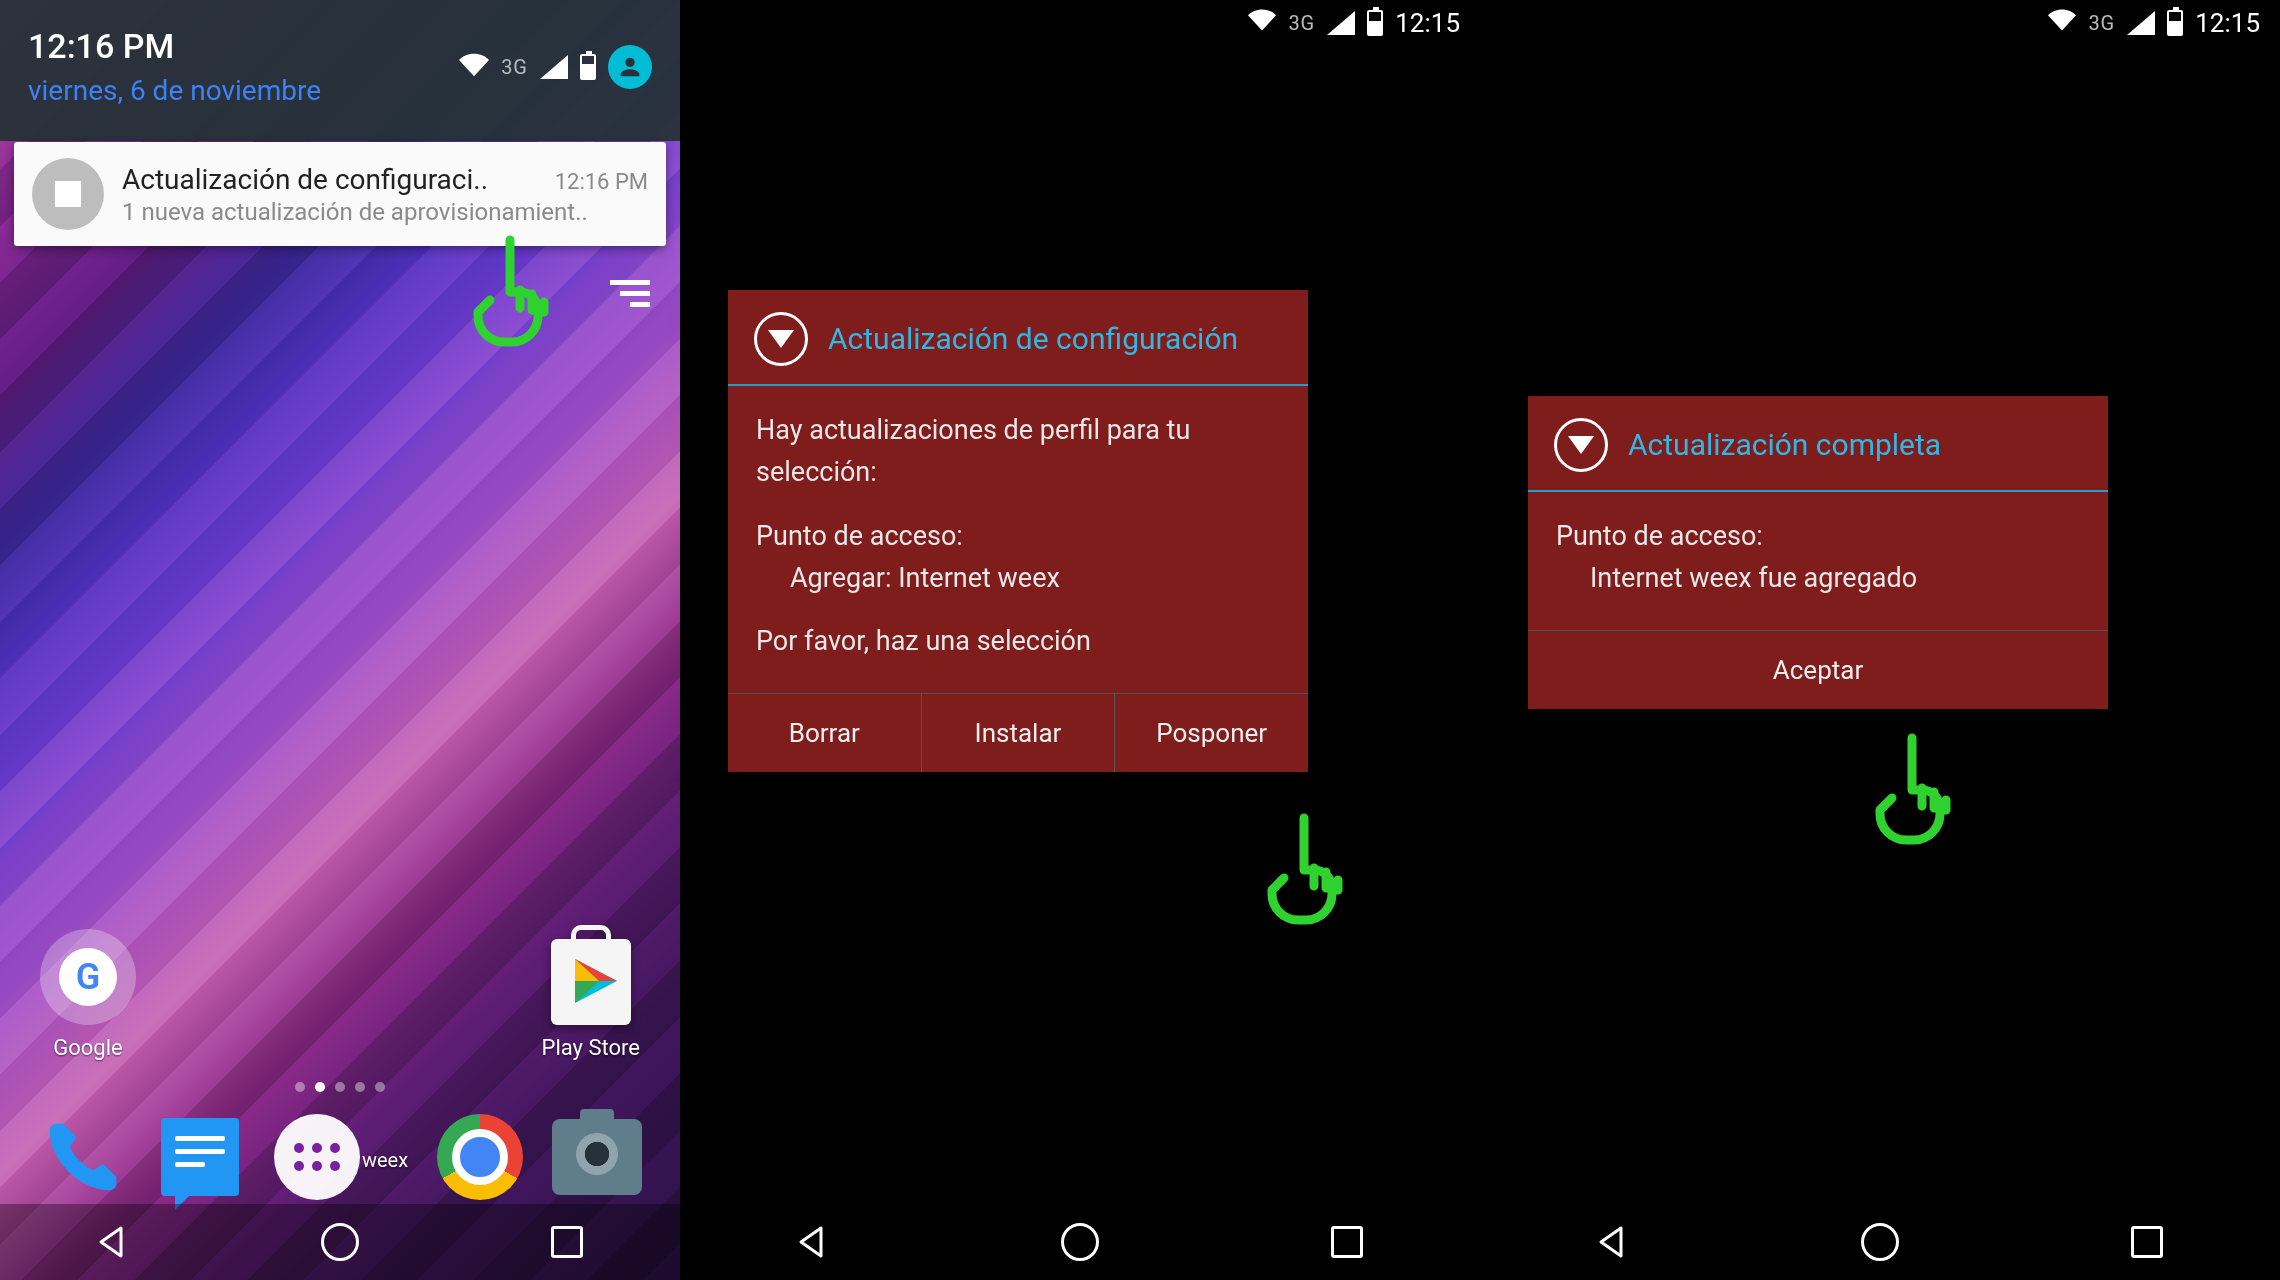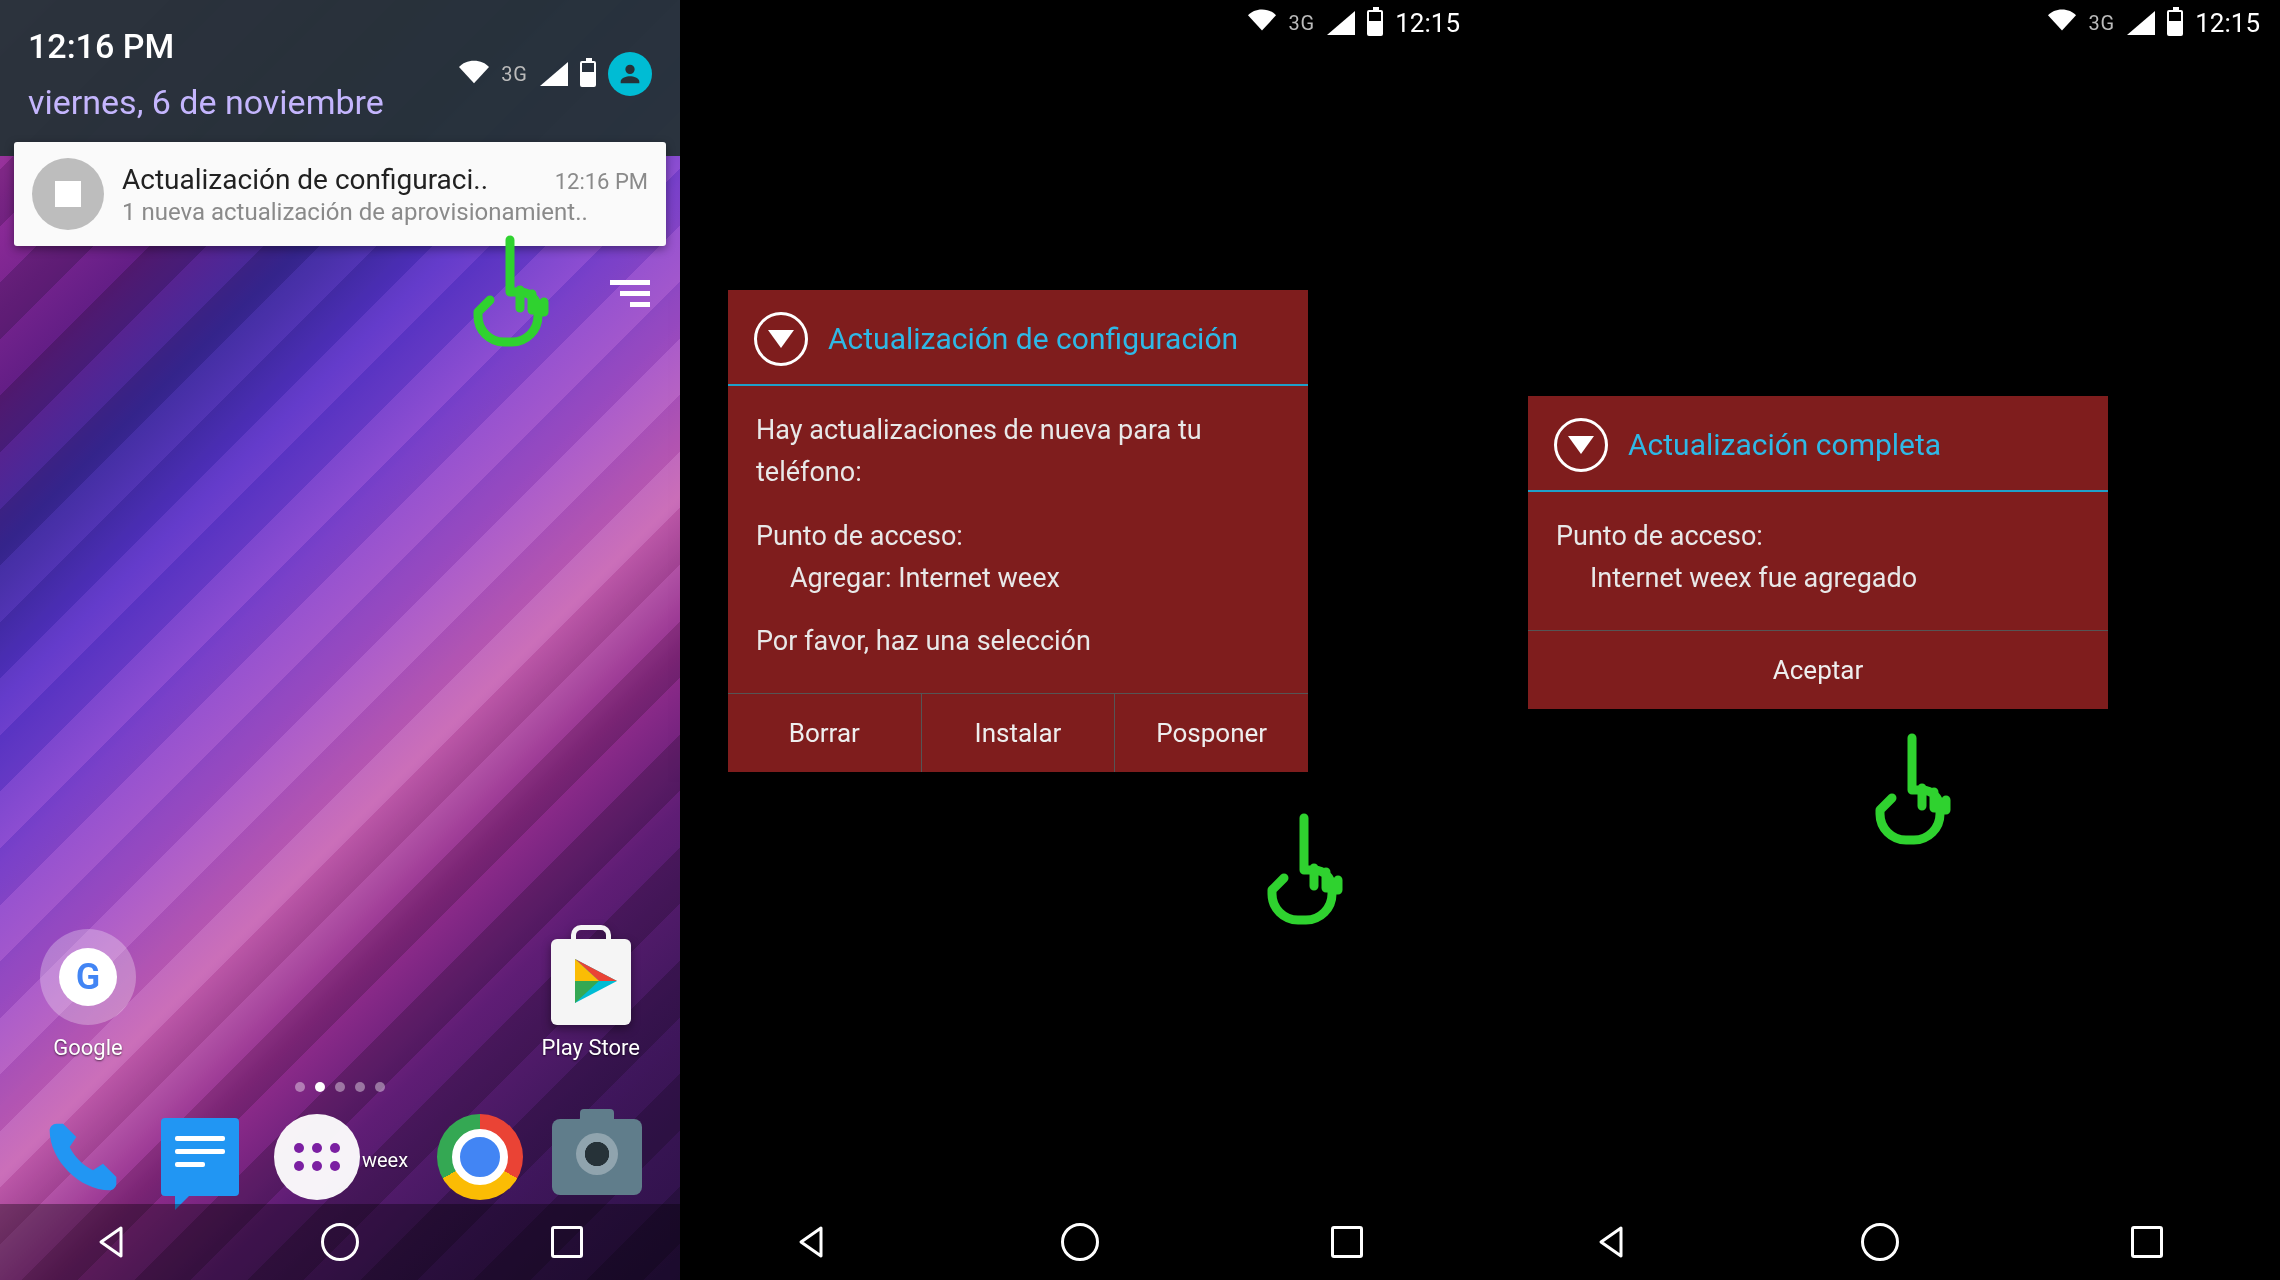--- a/index.html
+++ b/index.html
@@ -34,21 +34,21 @@
     mix-blend-mode: overlay;
   }
   .shade {
     position: absolute; top: 0; left: 0; right: 0;
     background: rgba(38,50,56,0.96);
     color: #fff;
     padding: 26px 28px 34px;
   }
   .shade-row1 { display:flex; justify-content:space-between; align-items:center; }
   .shade-time { font-size: 34px; font-weight: 500; }
-  .shade-date { font-size: 34px; color: #c4b5fd; margin-top: 16px; }
+  .shade-date { font-size: 28px; color: #3b82f6; margin-top: 8px; }
   .shade-icons { display:flex; align-items:center; gap: 12px; }
   .avatar-badge {
     width: 44px; height: 44px; border-radius: 50%;
     background: #00bcd4; display:flex; align-items:center; justify-content:center;
   }
   .avatar-badge svg { width: 28px; height: 28px; fill:#263238; }
 
   .notif-card {
     position:absolute; top: 142px; left: 14px; right: 14px;
     background:#fafafa; border-radius:3px; box-shadow:0 3px 10px rgba(0,0,0,0.4);
@@ -336,21 +336,21 @@
   </div>
 
   <div class="dialog d2">
     <div class="dlg-head">
       <div class="dlg-icon">
           <span></span>
         </div>
       <div class="dlg-title">Actualización de configuración</div>
     </div>
     <div class="dlg-body">
-      <p>Hay actualizaciones de nueva para tu teléfono:</p>
+      <p>Hay actualizaciones de perfil para tu selección:</p>
       <p>
         <span>Punto de acceso:</span>
         <span class="indent">Agregar: Internet weex</span>
       </p>
       <p>Por favor, haz una selección</p>
     </div>
     <div class="dlg-actions">
       <div class="dlg-btn">Borrar</div>
       <div class="dlg-btn">Instalar</div>
       <div class="dlg-btn">Posponer</div>

